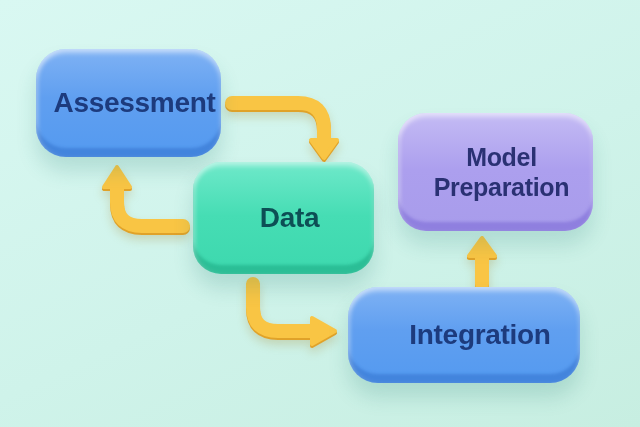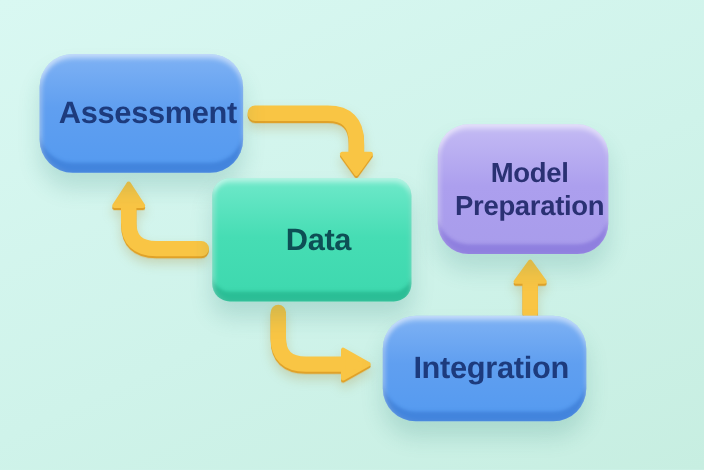--- a/index.html
+++ b/index.html
@@ -69,23 +69,23 @@
   .node-purple {
     background: linear-gradient(180deg, #c4bbf4 0%, #ac9fee 48%, #a89ceb 100%);
     box-shadow:
       inset 0 4px 5px rgba(255,255,255,0.5),
       inset 0 -9px 3px rgba(106,86,204,0.40),
       inset 3px 0 4px rgba(255,255,255,0.18),
       0 14px 20px rgba(25,115,105,0.16);
     color: #2a3173;
   }
   .node-assessment        { left: 36px;  top: 49px;  width: 185px; height: 108px; border-radius: 30px; font-size: 28px; }
-  .node-data-preparation  { left: 193px; top: 162px; width: 181px; height: 112px; border-radius: 16px; font-size: 28px; }
-  .node-model-development { left: 398px; top: 113px; width: 155px; height: 118px; border-radius: 28px; font-size: 25px; }
-  .node-integration       { left: 348px; top: 287px; width: 185px; height: 96px;  border-radius: 30px; font-size: 28px; }
+  .node-data-preparation  { left: 193px; top: 162px; width: 181px; height: 112px; border-radius: 28px; font-size: 28px; }
+  .node-model-development { left: 398px; top: 113px; width: 195px; height: 118px; border-radius: 28px; font-size: 25px; }
+  .node-integration       { left: 348px; top: 287px; width: 212px; height: 96px;  border-radius: 30px; font-size: 28px; padding-left: 20px; }
 </style>
 </head>
 <body>
 
 <div class="stage">
 
   <svg class="arrows" viewBox="0 0 640 427" xmlns="http://www.w3.org/2000/svg">
     <g class="arrow">
       <path class="shaft" d="M 232 103 H 298 Q 324 103 324 129 V 141"></path>
       <path class="head" d="M 311 140 L 337 140 L 324 158 Z"></path>

